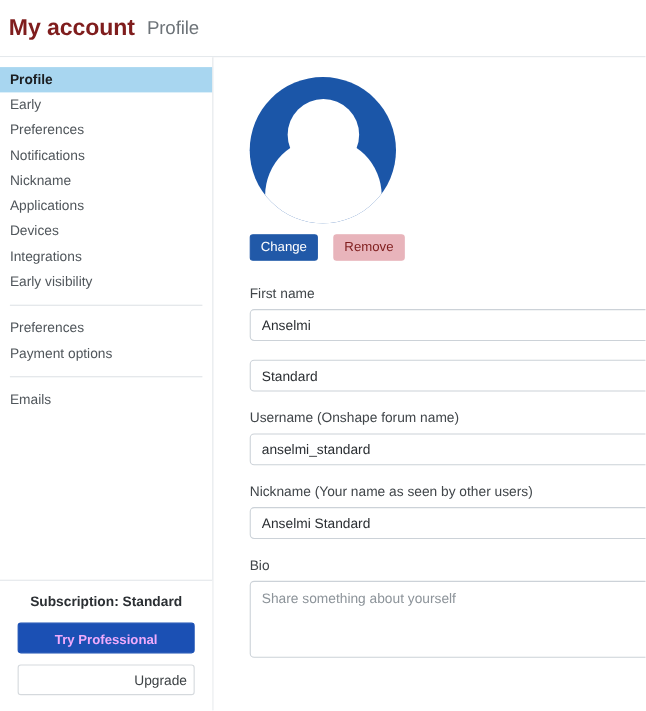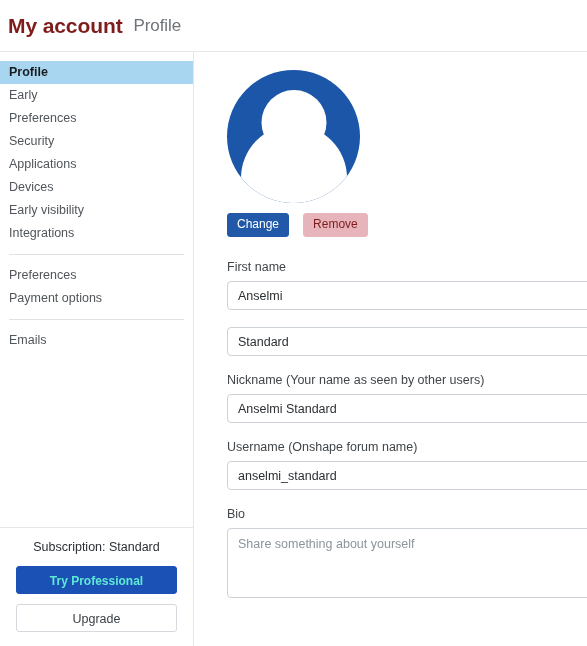--- a/index.html
+++ b/index.html
@@ -77,52 +77,52 @@
   }
 
   
   .sub-footer {
     border-top: 1px solid #e3e7ea;
     padding: 12px 16px 14px 16px;
     background: #ffffff;
   }
   .sub-label {
     font-size: 12.5px;
-    font-weight: normal;
+    font-weight: bold;
     color: #2b2f33;
     text-align: center;
     margin-bottom: 12px;
   }
   .btn-primary-wide {
     display: block;
     width: 100%;
     height: 28px;
     line-height: 26px;
     background: #1b50b4;
-    color: #5eead4;
+    color: #f0abfc;
     border: 1px solid #1b50b4;
     border-radius: 3px;
     font-size: 12px;
     font-weight: bold;
     text-align: center;
     cursor: pointer;
     margin-bottom: 10px;
     font-family: "Liberation Sans", sans-serif;
   }
   .btn-outline-wide {
     display: block;
     width: 100%;
     height: 28px;
     line-height: 26px;
     background: #ffffff;
     color: #3d4245;
     border: 1px solid #d5d9dd;
     border-radius: 3px;
     font-size: 12.5px;
-    text-align: center;
+    text-align: right;
     cursor: pointer;
     font-family: "Liberation Sans", sans-serif;
   }
 
   
   .main {
     flex: 1;
     padding: 18px 0 0 33px;
     overflow: hidden;
     position: relative;
@@ -239,33 +239,36 @@
       <div class="nav-item active">
         <span>Profile</span>
       </div>
       <div class="nav-item">
         <span>Early</span>
       </div>
       <div class="nav-item">
         <span>Preferences</span>
       </div>
       <div class="nav-item">
-        <span>Security</span>
+        <span>Notifications</span>
+      </div>
+      <div class="nav-item">
+        <span>Nickname</span>
       </div>
       <div class="nav-item">
         <span>Applications</span>
       </div>
       <div class="nav-item">
         <span>Devices</span>
       </div>
       <div class="nav-item">
+        <span>Integrations</span>
+      </div>
+      <div class="nav-item">
         <span>Early visibility</span>
-      </div>
-      <div class="nav-item">
-        <span>Integrations</span>
       </div>
 
       <div class="nav-divider"></div>
 
       <div class="nav-item">
         <span>Preferences</span>
       </div>
       <div class="nav-item">
         <span>Payment options</span>
       </div>
@@ -299,28 +302,28 @@
     <div class="field-group">
       <label class="field-label">First name</label>
       <input class="field-input" type="text" value="Anselmi" style="">
     </div>
 
     <div class="field-group">
       <input class="field-input" type="text" value="Standard" style="">
     </div>
 
     <div class="field-group">
+      <label class="field-label">Username (Onshape forum name)</label>
+      <input class="field-input" type="text" value="anselmi_standard" style="">
+    </div>
+
+    <div class="field-group">
       <label class="field-label">Nickname (Your name as seen by other users)</label>
       <input class="field-input" type="text" value="Anselmi Standard" style="">
     </div>
 
     <div class="field-group">
-      <label class="field-label">Username (Onshape forum name)</label>
-      <input class="field-input" type="text" value="anselmi_standard" style="">
-    </div>
-
-    <div class="field-group">
       <label class="field-label">Bio</label>
       <textarea class="field-textarea" placeholder="Share something about yourself" style=""></textarea>
     </div>
 
   </div>
 </div>
 
 </body></html>

